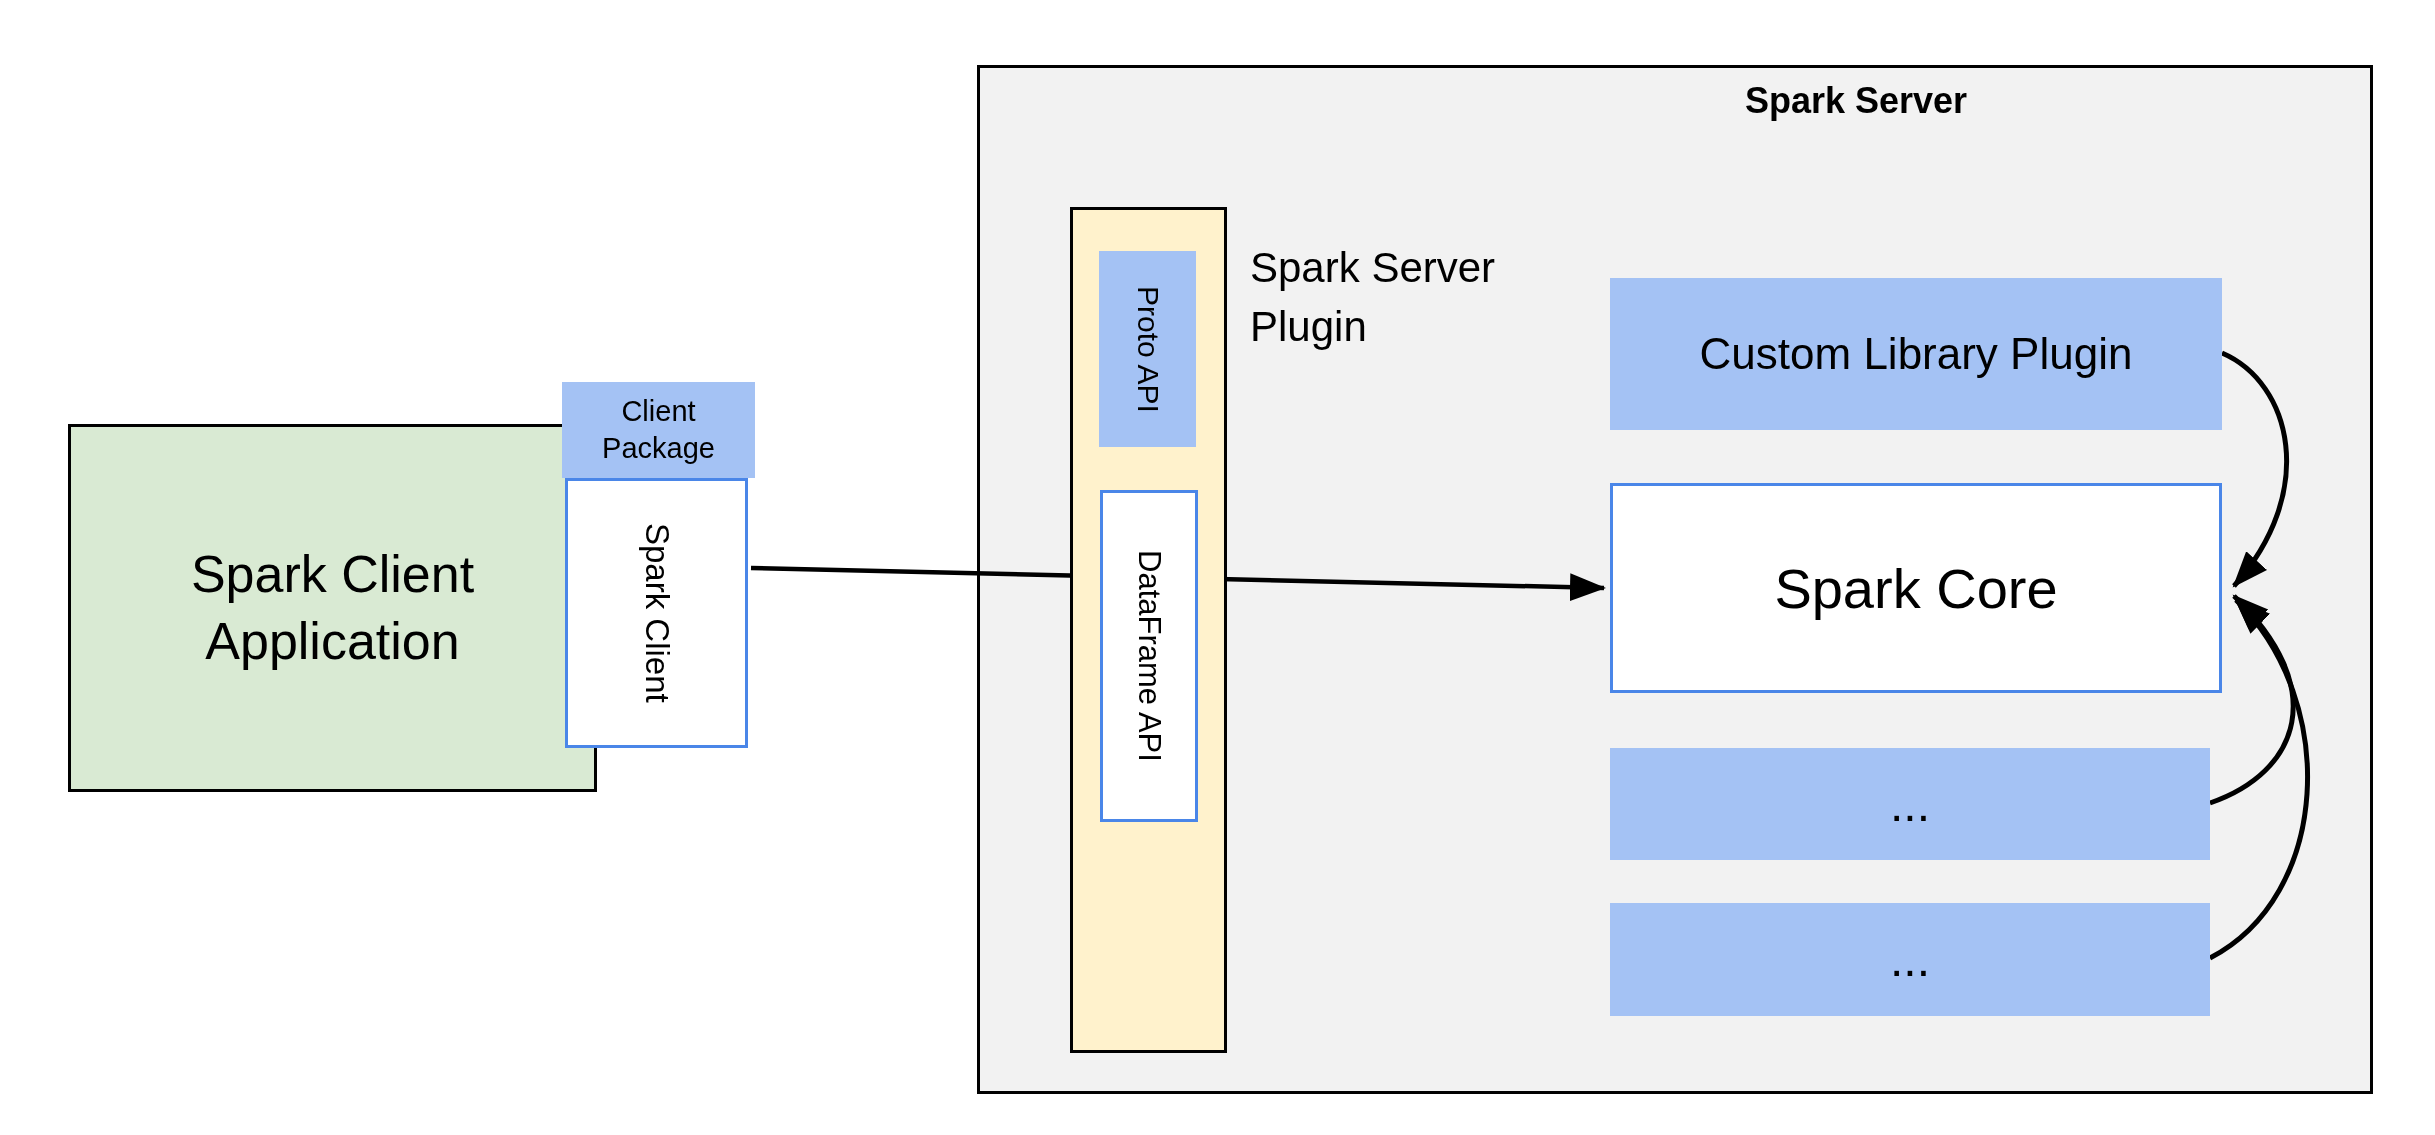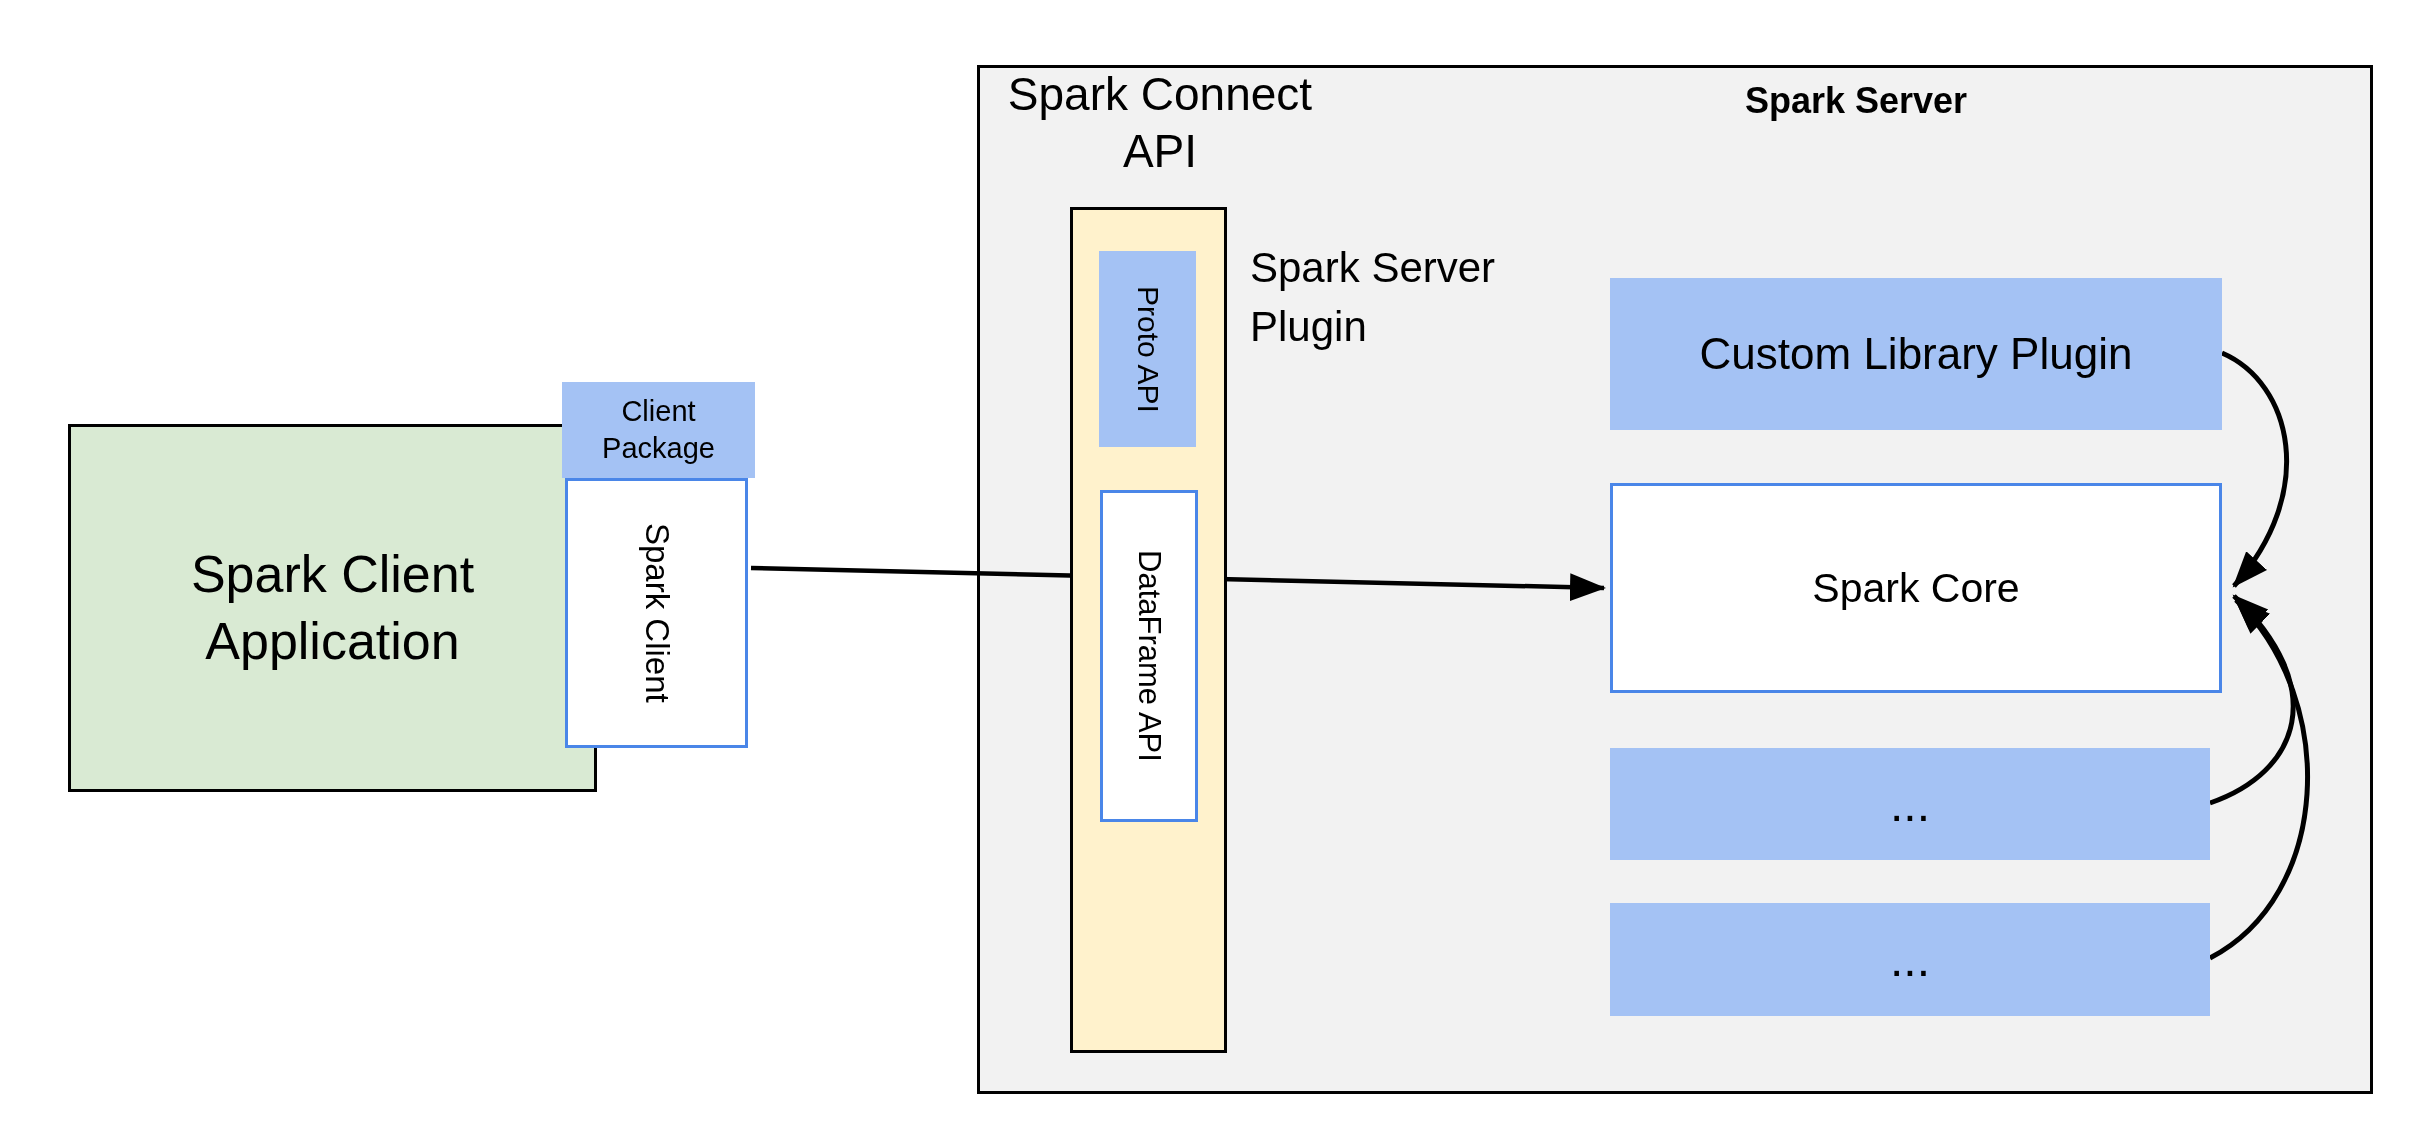--- a/index.html
+++ b/index.html
@@ -81,21 +81,21 @@
   .plugin-box{
     left:1610px;top:278px;width:612px;height:152px;
     background:#a4c2f4;
     display:flex;align-items:center;justify-content:center;
     font-size:44px;
   }
   .core-box{
     left:1610px;top:483px;width:612px;height:210px;
     background:#ffffff;border:3px solid #4a86e8;
     display:flex;align-items:center;justify-content:center;
-    font-size:41px;
+    font-size:56px;
   }
   .slot-box{
     left:1610px;width:600px;height:112px;
     background:#a4c2f4;
     display:flex;align-items:center;justify-content:center;
     font-size:48px;
   }
   .slot-1{top:748px;}
   .slot-2{top:903px;height:113px;}
 
@@ -124,21 +124,20 @@
   <div class="abs layer-box client-app">
     <span>Spark Client Application</span>
   </div>
   <div class="abs layer-box client-package">
     <span>Client Package</span>
   </div>
   <div class="abs layer-box spark-client">
     <span class="vtext">Spark Client</span>
   </div>
 
-  <div class="abs layer-text connect-title">Spark Connect API</div>
   <div class="abs layer-box cream-col"></div>
   <div class="abs layer-box proto-api">
     <span class="vtext">Proto API</span>
   </div>
   <div class="abs layer-box dataframe-api">
     <span class="vtext">DataFrame API</span>
   </div>
   <div class="abs layer-text server-lib-label">Spark Server Plugin</div>
 
   <div class="abs layer-text server-title">Spark Server</div>

